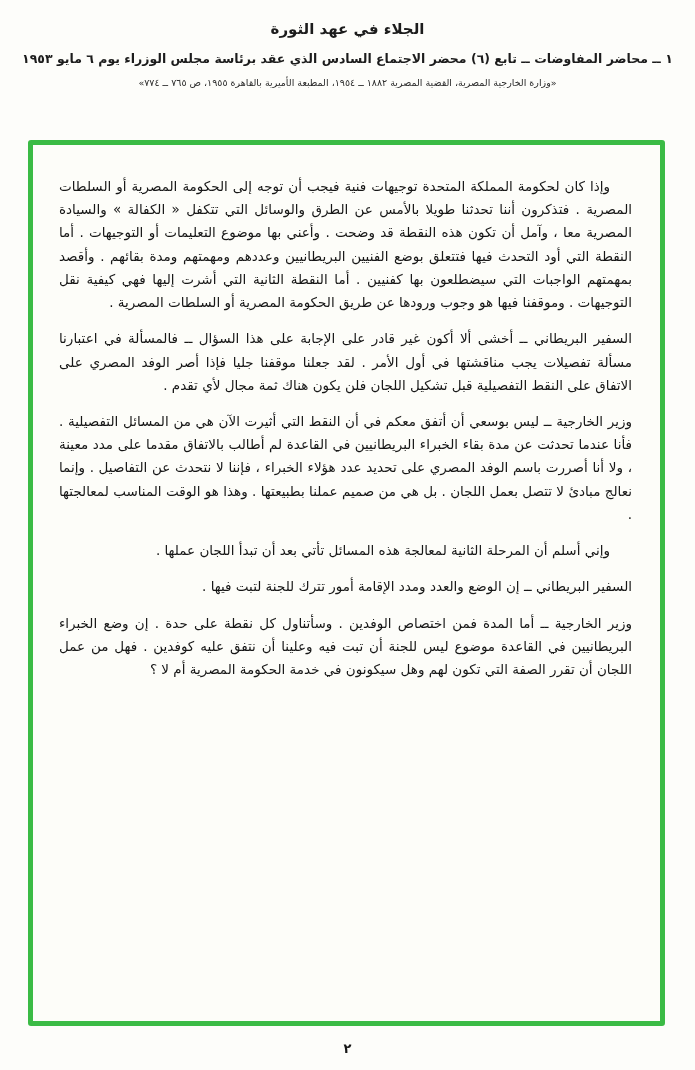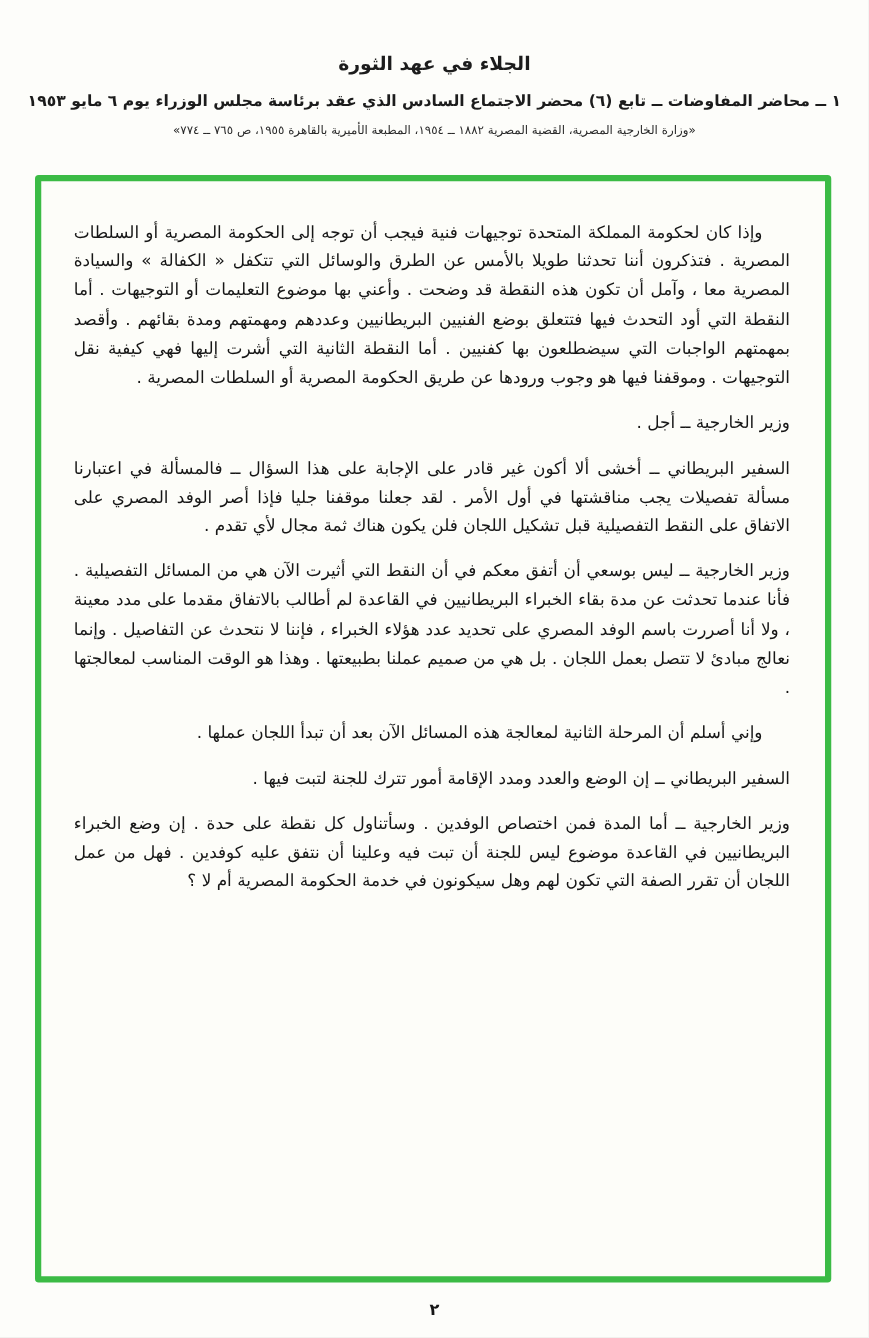--- a/index.html
+++ b/index.html
@@ -14,21 +14,21 @@
     margin: 0 auto;
     background: #fdfdfa;
     direction: rtl;
     font-family: "DejaVu Sans", sans-serif;
     color: #1c1c1c;
     overflow: hidden;
     box-sizing: border-box;
   }
   .doc-header {
     text-align: center;
-    padding-top: 42px;
+    padding-top: 20px;
   }
   .doc-title {
     font-size: 15px;
     font-weight: bold;
     letter-spacing: 0.5px;
     margin: 0 0 12px 0;
   }
   .doc-subtitle {
     font-size: 12.5px;
     font-weight: bold;
@@ -84,23 +84,22 @@
 <div class="page">
 
   <div class="doc-header">
     <h1 class="doc-title">الجلاء في عهد الثورة</h1>
     <div class="doc-subtitle">١ ــ محاضر المفاوضات ــ تابع (٦) محضر الاجتماع السادس الذي عقد برئاسة مجلس الوزراء يوم ٦ مايو ١٩٥٣</div>
     <div class="doc-source">«وزارة الخارجية المصرية، القضية المصرية ١٨٨٢ ــ ١٩٥٤، المطبعة الأميرية بالقاهرة ١٩٥٥، ص ٧٦٥ ــ ٧٧٤»</div>
   </div>
 
   <div class="content-box">
     <p>وإذا كان لحكومة المملكة المتحدة توجيهات فنية فيجب أن توجه إلى الحكومة المصرية أو السلطات المصرية . فتذكرون أننا تحدثنا طويلا بالأمس عن الطرق والوسائل التي تتكفل « الكفالة » والسيادة المصرية معا ، وآمل أن تكون هذه النقطة قد وضحت . وأعني بها موضوع التعليمات أو التوجيهات . أما النقطة التي أود التحدث فيها فتتعلق بوضع الفنيين البريطانيين وعددهم ومهمتهم ومدة بقائهم . وأقصد بمهمتهم الواجبات التي سيضطلعون بها كفنيين . أما النقطة الثانية التي أشرت إليها فهي كيفية نقل التوجيهات . وموقفنا فيها هو وجوب ورودها عن طريق الحكومة المصرية أو السلطات المصرية .</p>
-    <p class="speaker">وزير الخارجية ــ أجل .</p>
     <p class="speaker">السفير البريطاني ــ أخشى ألا أكون غير قادر على الإجابة على هذا السؤال ــ فالمسألة في اعتبارنا مسألة تفصيلات يجب مناقشتها في أول الأمر . لقد جعلنا موقفنا جليا فإذا أصر الوفد المصري على الاتفاق على النقط التفصيلية قبل تشكيل اللجان فلن يكون هناك ثمة مجال لأي تقدم .</p>
     <p class="speaker">وزير الخارجية ــ ليس بوسعي أن أتفق معكم في أن النقط التي أثيرت الآن هي من المسائل التفصيلية . فأنا عندما تحدثت عن مدة بقاء الخبراء البريطانيين في القاعدة لم أطالب بالاتفاق مقدما على مدد معينة ، ولا أنا أصررت باسم الوفد المصري على تحديد عدد هؤلاء الخبراء ، فإننا لا نتحدث عن التفاصيل . وإنما نعالج مبادئ لا تتصل بعمل اللجان . بل هي من صميم عملنا بطبيعتها . وهذا هو الوقت المناسب لمعالجتها .</p>
-    <p>وإني أسلم أن المرحلة الثانية لمعالجة هذه المسائل الآن بعد أن تبدأ اللجان عملها .</p>
+    <p>وإني أسلم أن المرحلة الثانية لمعالجة هذه المسائل تأتي بعد أن تبدأ اللجان عملها .</p>
     <p class="speaker">السفير البريطاني ــ إن الوضع والعدد ومدد الإقامة أمور تترك للجنة لتبت فيها .</p>
     <p class="speaker">وزير الخارجية ــ أما المدة فمن اختصاص الوفدين . وسأتناول كل نقطة على حدة . إن وضع الخبراء البريطانيين في القاعدة موضوع ليس للجنة أن تبت فيه وعلينا أن نتفق عليه كوفدين . فهل من عمل اللجان أن تقرر الصفة التي تكون لهم وهل سيكونون في خدمة الحكومة المصرية أم لا ؟</p>
   </div>
 
   <div class="page-number">٢</div>
 
 </div>
 
 </body></html>

